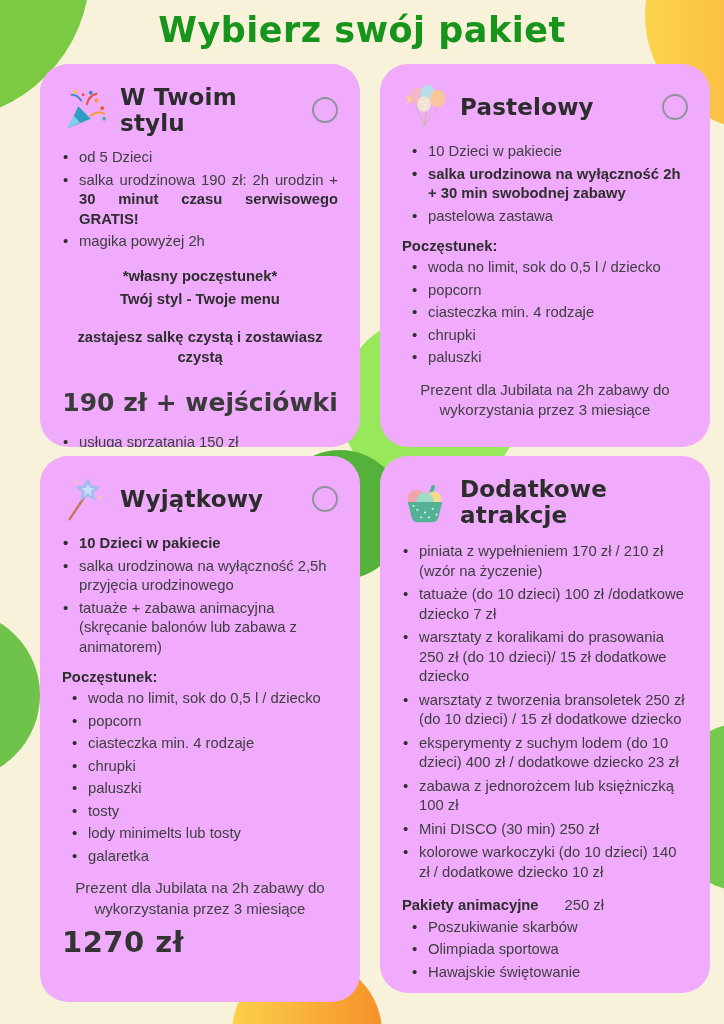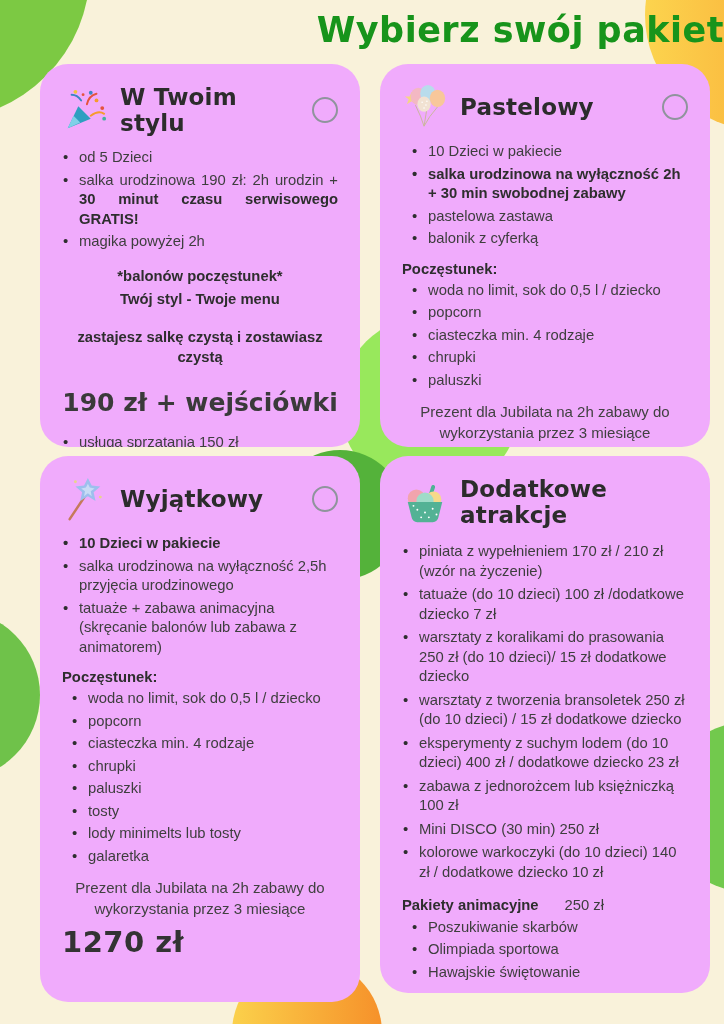--- a/index.html
+++ b/index.html
@@ -18,21 +18,21 @@
                      background:linear-gradient(90deg,#fcd44e,#f8992c); }
   .blob-mid-light  { left:340px; top:315px; width:180px; height:180px; background:#98e85c; }
   .blob-mid-dark   { left:275px; top:450px; width:130px; height:130px; background:#54b23a; }
   .blob-left-mid   { left:-130px; top:610px; width:170px; height:170px; background:#6fc24a; }
   .blob-right-mid  { left:663px; top:722px; width:170px; height:170px; background:#72c94d; }
   .blob-bottom     { left:232px; top:958px; width:150px; height:150px;
                      background:linear-gradient(90deg,#fbd14b,#f6912a); }
   
   .page-title {
     position:absolute; top:10px; left:0; width:100%;
-    text-align:right; z-index:2;
+    text-align:center; z-index:2;
     font-family:"DejaVu Sans", sans-serif;
     font-size:35px; font-weight:bold; color:#17941b; letter-spacing:0.5px;
   }
   
   .card {
     position:absolute; background:#f0abfc; border-radius:28px;
     padding:20px 22px; z-index:1; overflow:hidden;
   }
   .card-styl      { left:40px;  top:64px;  width:320px; height:383px; }
   .card-pastelowy { left:380px; top:64px;  width:330px; height:383px; }
@@ -111,21 +111,21 @@
       </svg>
     </span>
     <span class="card-title">W Twoim stylu</span>
     <span class="select-circle"></span>
   </div>
   <ul class="features body-text">
     <li>od 5 Dzieci</li>
     <li class="justify"><span>salka urodzinowa 190 zł: 2h urodzin + </span><strong class="bold">30 minut czasu serwisowego GRATIS!</strong></li>
     <li>magika powyżej 2h</li>
   </ul>
-  <p class="center-note mt16">*balonów poczęstunek*</p>
+  <p class="center-note mt16">*własny poczęstunek*</p>
   <p class="center-note mt4">Twój styl - Twoje menu</p>
   <p class="center-note mt20">zastajesz salkę czystą i zostawiasz czystą</p>
   <p class="price-center">190 zł + wejściówki</p>
   <ul class="body-text" style="margin-top:16px;">
     <li>usługa sprzątania 150 zł</li>
 
   </ul>
 </div>
 
 <div class="card card-pastelowy">
@@ -146,21 +146,20 @@
           <circle cx="26" cy="18" r="0.8" fill="#fff"></circle>
       </svg>
     </span>
     <span class="card-title">Pastelowy</span>
     <span class="select-circle"></span>
   </div>
   <ul class="features body-text" style="padding-left:9px;">
     <li>10 Dzieci w pakiecie</li>
     <li class="bold">salka urodzinowa na wyłączność 2h +  30 min swobodnej zabawy</li>
     <li>pastelowa zastawa</li>
-    <li>balonik z cyferką</li>
   </ul>
   <p class="snack-heading">Poczęstunek:</p>
   <ul class="snacks body-text">
     <li>woda no limit, sok do 0,5 l / dziecko</li>
     <li>popcorn</li>
     <li>ciasteczka min. 4 rodzaje</li>
     <li>chrupki</li>
     <li>paluszki</li>
   </ul>
   <p class="gift-note">Prezent dla Jubilata na 2h zabawy do wykorzystania przez 3 miesiące</p>

